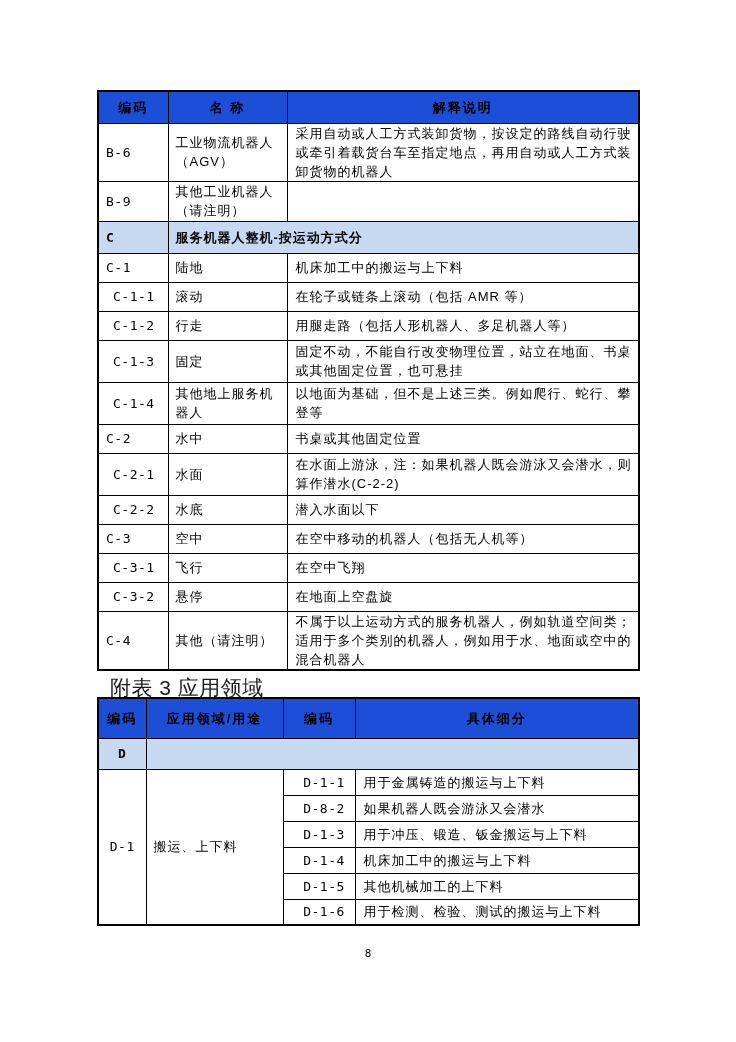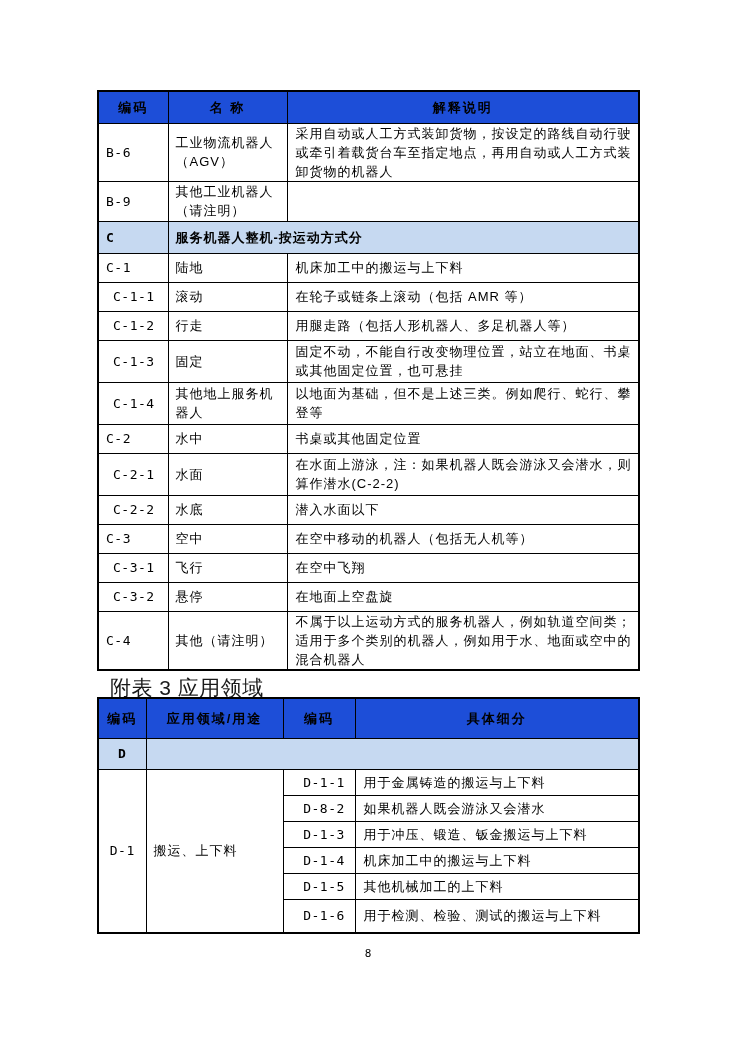--- a/index.html
+++ b/index.html
@@ -195,21 +195,21 @@
       <td class="desc">用于冲压、锻造、钣金搬运与上下料</td>
     </tr>
     <tr style="height:26px">
       <td class="code subcode">D-1-4</td>
       <td class="desc">机床加工中的搬运与上下料</td>
     </tr>
     <tr style="height:26px">
       <td class="code subcode">D-1-5</td>
       <td class="desc">其他机械加工的上下料</td>
     </tr>
-    <tr style="height:34px">
+    <tr style="height:26px">
       <td class="code subcode">D-1-6</td>
       <td class="desc">用于检测、检验、测试的搬运与上下料</td>
     </tr>
   </tbody>
     </table>
 
   <div class="page-number">8</div>
 
 </div>
 

